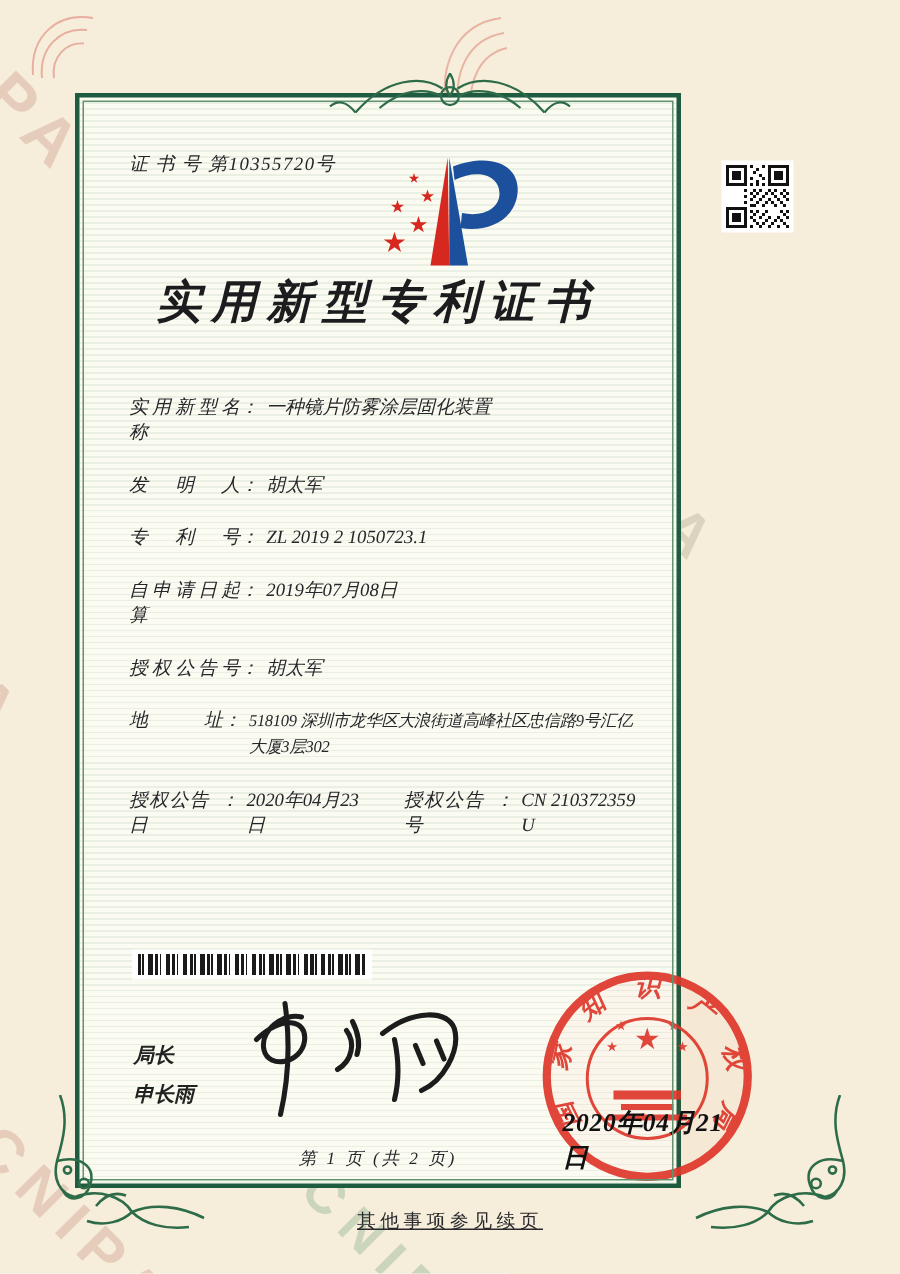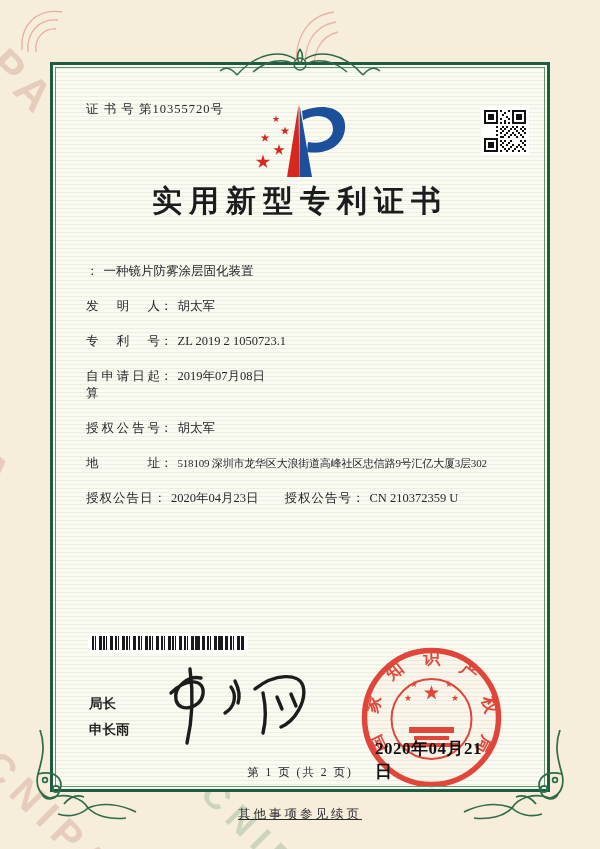--- a/index.html
+++ b/index.html
@@ -7,24 +7,24 @@
        font-family:"Liberation Serif","DejaVu Serif",serif;color:#222;position:relative;}
   .abs{position:absolute;}
   
   .wm{position:absolute;font-family:"Liberation Sans","DejaVu Sans",sans-serif;
       font-weight:bold;letter-spacing:9px;transform:rotate(45deg);transform-origin:left top;
       pointer-events:none;user-select:none;}
   .wm.pink{color:rgba(206,150,137,.38);}
   .wm.gray{color:rgba(196,190,165,.55);}
   .wm.green{color:rgba(150,185,150,.45);}
   
-  .frame{position:absolute;left:50px;top:62px;width:500px;height:730px;
+  .frame{position:absolute;left:50px;top:62px;width:404px;height:730px;
          border:3px solid #1f5b40;background:
          repeating-linear-gradient(0deg, rgba(140,180,150,.16) 0 1px, rgba(0,0,0,0) 1px 4px),
-         #fcfbf2;box-sizing:border-box;}
+         #fcfbf2;box-sizing:border-box;font-style:italic;}
   .frame::after{content:"";position:absolute;left:2px;top:2px;right:2px;bottom:2px;
          border:1px solid #63926f;pointer-events:none;}
   .certno{left:33px;top:36px;font-size:12.5px;letter-spacing:1px;color:#26262a;}
   .title{left:0;top:116px;width:100%;text-align:center;font-size:30px;font-weight:bold;
          letter-spacing:7px;color:#1c1c1e;}
   
   .fields{left:33px;top:198px;right:24px;}
   .row{display:flex;align-items:baseline;line-height:17px;margin-bottom:18px;
        font-size:12.5px;color:#26262a;}
   .flabel{display:inline-block;width:74px;text-align:justify;text-align-last:justify;
@@ -125,20 +125,21 @@
       <use href="#star5" transform="translate(24,39) scale(4.6)"></use>
       <use href="#star5" transform="translate(38,51) scale(6)"></use>
       <use href="#star5" transform="translate(22,63) scale(7.5)"></use>
     </g>
   </svg>
 
   <div class="abs title">实用新型专利证书</div>
 
   <div class="abs fields">
     <div class="row">
+      <span class="flabel">实用新型名称</span>
         <span class="colon">：</span>
         <span class="fvalue">一种镜片防雾涂层固化装置</span>
     </div>
     <div class="row">
       <span class="flabel">发明人</span>
         <span class="colon">：</span>
         <span class="fvalue">胡太军</span>
     </div>
     <div class="row">
       <span class="flabel">专利号</span>

